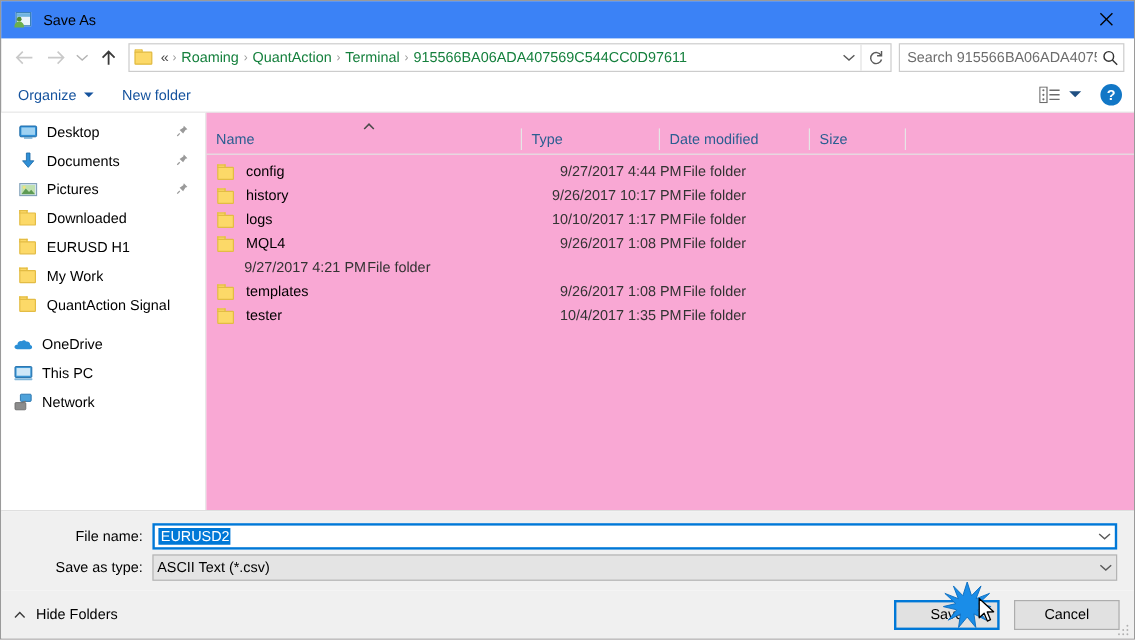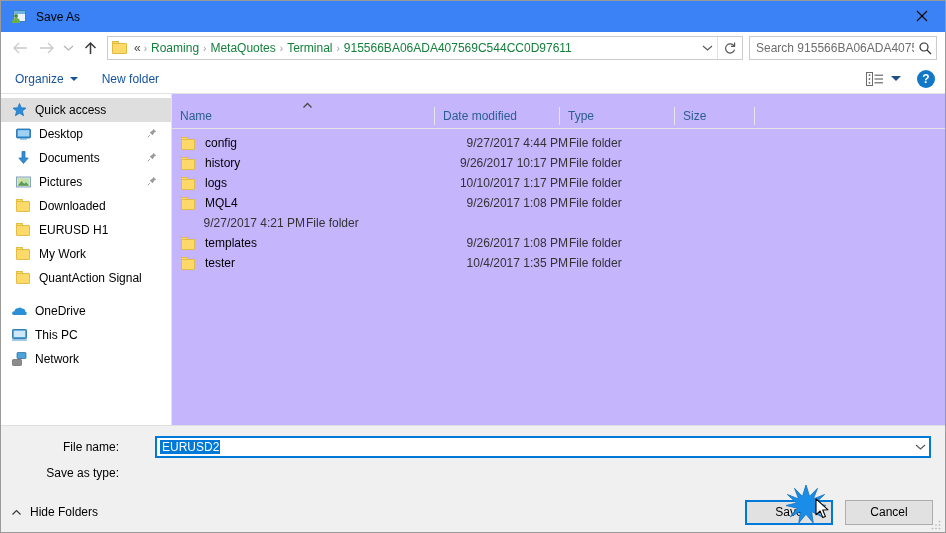--- a/index.html
+++ b/index.html
@@ -311,21 +311,21 @@
     border-bottom: none;
     box-sizing: border-box;
   }
 
   
   .listpane {
     flex: 1;
     display: flex;
     flex-direction: column;
     min-width: 0;
-    background: #c4b5fd;
+    background: #f9a8d4;
   }
   .colheader {
     height: 24px;
     min-height: 24px;
     display: flex;
     align-items: center;
     border-bottom: 1px solid #e3e3e3;
     position: relative;
     padding-top: 10px;
     box-sizing: content-box;
@@ -403,21 +403,20 @@
     min-height: 66px;
     background: #f0f0f0;
     padding: 10px 14px 0 14px;
     box-sizing: border-box;
   }
   .formrow {
     display: flex;
     align-items: center;
     height: 22px;
     margin-bottom: 4px;
-    gap: 28px;
   }
   .formlabel {
     width: 112px;
     text-align: right;
     padding-right: 8px;
     font-size: 12px;
     color: #000;
     box-sizing: border-box;
   }
   .combo {
@@ -558,21 +557,21 @@
     <div class="addressbar">
       <div class="addr-folder">
         <div class="f-tab"></div>
           <div class="f-body"></div>
       </div>
       <div class="crumbs">
         <span class="crumb overflow">«</span>
         <span class="crumb-sep">›</span>
         <span class="crumb">Roaming</span>
         <span class="crumb-sep">›</span>
-        <span class="crumb">MetaQuotes</span>
+        <span class="crumb">QuantAction</span>
         <span class="crumb-sep">›</span>
         <span class="crumb">Terminal</span>
         <span class="crumb-sep">›</span>
         <span class="crumb">915566BA06ADA407569C544CC0D97611</span>
       </div>
       <div class="addr-drop">
         <svg width="11" height="8" viewBox="0 0 11 8">
           <path d="M1 2 L5.5 6 L10 2" fill="none" stroke="#5a5a5a" stroke-width="1.2"></path>
         </svg>
       </div>
@@ -618,28 +617,20 @@
     </div>
     <div class="help-btn">
       <span>?</span>
     </div>
   </div>
 
   <div class="bodyrow">
 
     <div class="sidebar">
 
-      <div class="side-item root selected">
-        <span class="side-icon">
-          <svg width="17" height="16" viewBox="0 0 17 16">
-            <path d="M8.5 1.5 L10.3 5.8 L15 6.1 L11.4 9.1 L12.6 13.7 L8.5 11.2 L4.4 13.7 L5.6 9.1 L2 6.1 L6.7 5.8 Z" fill="#2a8ddb" stroke="#1a6fb5" stroke-width="0.7"></path>
-          </svg>
-        </span>
-        <span class="side-label">Quick access</span>
-      </div>
 
       <div class="side-item">
         <span class="side-icon">
           <svg width="17" height="16" viewBox="0 0 17 16">
             <rect x="1.5" y="3" width="14" height="9" rx="1" fill="#2f8fd6" stroke="#1d6aa6" stroke-width="0.8"></rect>
             <rect x="2.8" y="4.2" width="11.4" height="6.2" fill="#9fd2f2"></rect>
             <rect x="5" y="12.4" width="7" height="1.2" fill="#6aa7cf"></rect>
           </svg>
         </span>
         <span class="side-label">Desktop</span>
@@ -747,22 +738,22 @@
     </div>
 
     <div class="listpane">
       <div class="colheader">
         <span class="sortcaret">
           <svg width="11" height="7" viewBox="0 0 11 7">
             <path d="M1.5 5.5 L5.5 1.5 L9.5 5.5" fill="none" stroke="#4a4a4a" stroke-width="1.3"></path>
           </svg>
         </span>
         <div class="col col-name">Name</div>
+        <div class="col col-type">Type</div>
         <div class="col col-date">Date modified</div>
-        <div class="col col-type">Type</div>
         <div class="col col-size">Size</div>
       </div>
 
       <div class="filelist">
 
         <div class="filerow">
           <div class="fr-name">
             <span class="ficon">
                 <span class="t"></span>
                 <span class="b"></span>
@@ -856,20 +847,28 @@
         <div class="combo-value"><span class="sel">EURUSD2</span></div>
         <div class="combo-arrow">
           <svg width="11" height="8" viewBox="0 0 11 8">
             <path d="M1 2 L5.5 6 L10 2" fill="none" stroke="#5a5a5a" stroke-width="1.2"></path>
           </svg>
         </div>
       </div>
     </div>
     <div class="formrow">
       <div class="formlabel">Save as type:</div>
+      <div class="combo grey">
+        <div class="combo-value">ASCII Text (*.csv)</div>
+        <div class="combo-arrow">
+          <svg width="11" height="8" viewBox="0 0 11 8">
+            <path d="M1 2 L5.5 6 L10 2" fill="none" stroke="#5a5a5a" stroke-width="1.2"></path>
+          </svg>
+        </div>
+      </div>
     </div>
   </div>
 
   <div class="footer">
     <div class="hidefolders">
       <span class="hf-caret">
         <svg width="11" height="7" viewBox="0 0 11 7">
           <path d="M1.5 5.5 L5.5 1.5 L9.5 5.5" fill="none" stroke="#3a3a3a" stroke-width="1.2"></path>
         </svg>
       </span>

